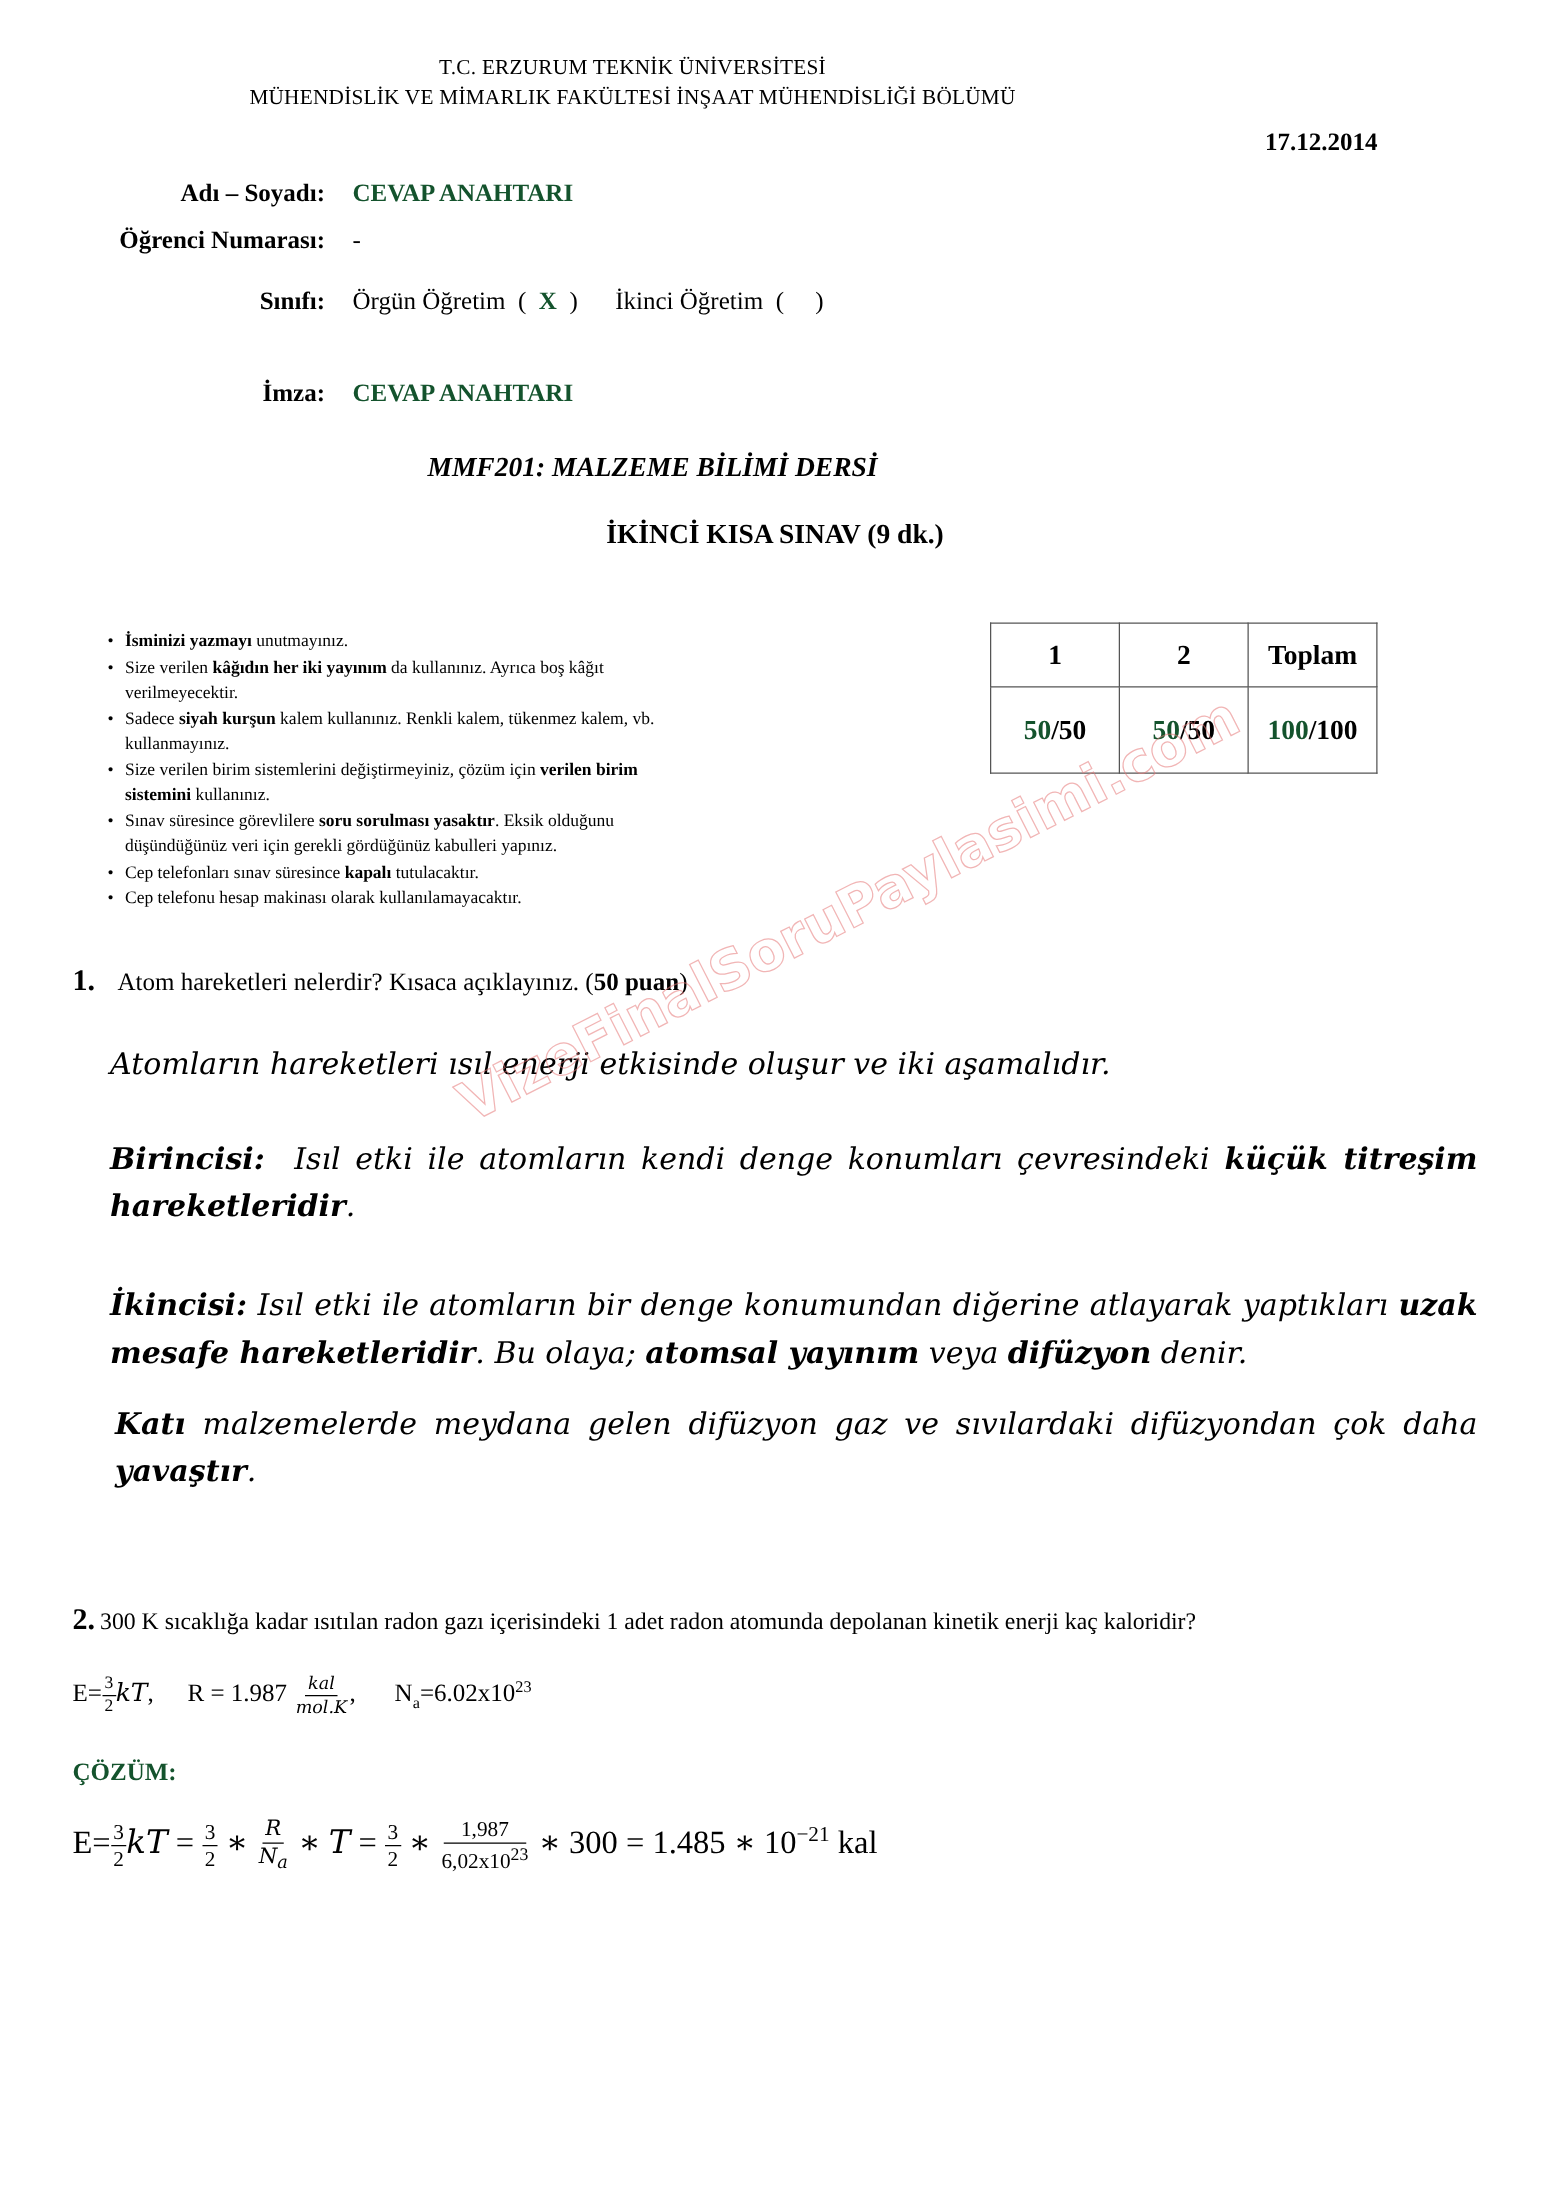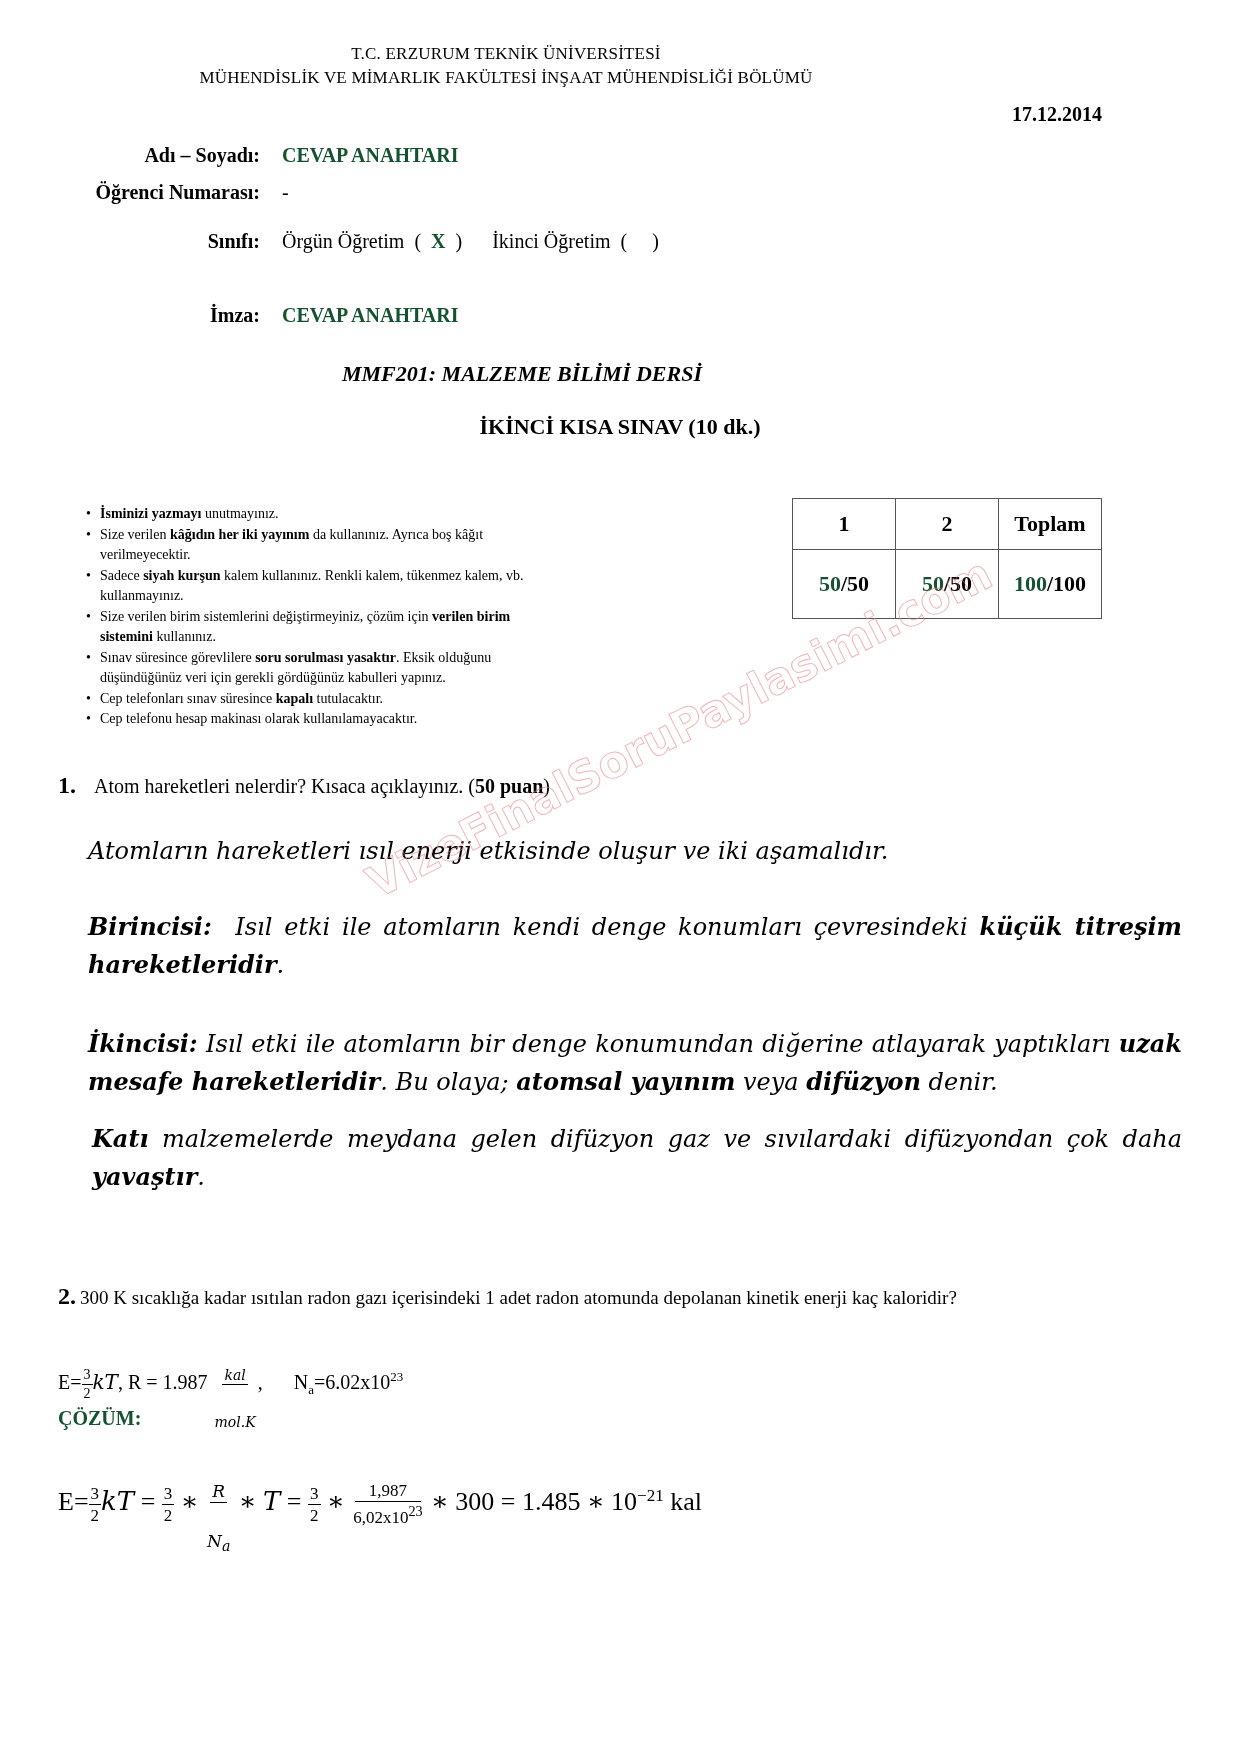--- a/index.html
+++ b/index.html
@@ -33,21 +33,21 @@
   .answer { font-family: "DejaVu Serif", serif; font-style: italic; font-size: 24px; line-height: 38px; text-align: justify; text-align-last: left; }
   .answer b { font-weight: bold; }
 
   .watermark { left: 370px; top: 860px; font-size: 44px; font-weight: bold; font-family: "DejaVu Sans", sans-serif;
                color: transparent; -webkit-text-stroke: 1px rgba(230,120,120,0.55); transform: rotate(-27deg); transform-origin: left center; white-space: nowrap; }
 
   .formula { font-size: 20px; }
   .frac { display: inline-flex; flex-direction: column; align-items: center; vertical-align: middle; line-height: 1; }
   .frac .num { border-bottom: 1.3px solid #000; padding: 0 2px 2px; }
   .frac .den { padding: 2px 2px 0; }
-  .m { font-family: "DejaVu Serif", serif; font-style: italic; margin-top: 28px; }
+  .m { font-family: "DejaVu Serif", serif; font-style: italic; }
   .solution { font-size: 26px; }
   .solution .frac { font-size: 17px; }
 </style>
 </head>
 <body>
 
 <div class="abs uni" style="top:42px">T.C. ERZURUM TEKNİK ÜNİVERSİTESİ</div>
 <div class="abs uni" style="top:66px">MÜHENDİSLİK VE MİMARLIK FAKÜLTESİ İNŞAAT MÜHENDİSLİĞİ BÖLÜMÜ</div>
 <div class="abs date">17.12.2014</div>
 
@@ -57,21 +57,21 @@
 <div class="abs field-label" style="left:0; top:181px">Öğrenci Numarası:</div>
 <div class="abs field-value" style="left:282px; top:181px">-</div>
 
 <div class="abs field-label" style="left:0; top:230px">Sınıfı:</div>
 <div class="abs field-value" style="left:282px; top:230px; white-space:pre"><span>Örgün Öğretim</span>  (  <span class="red bold">X</span>  )      <span>İkinci Öğretim</span>  (  <span></span>   )</div>
 
 <div class="abs field-label" style="left:0; top:304px">İmza:</div>
 <div class="abs field-value red bold" style="left:282px; top:304px">CEVAP ANAHTARI</div>
 
 <div class="abs course" style="top:361px">MMF201: MALZEME BİLİMİ DERSİ</div>
-<div class="abs exam" style="top:414px">İKİNCİ KISA SINAV (10 dk.)</div>
+<div class="abs exam" style="top:414px">İKİNCİ KISA SINAV (9 dk.)</div>
 
 <ul class="abs rules">
   <li><span></span><b>İsminizi yazmayı</b><span> unutmayınız.</span></li>
   <li><span>Size verilen </span><b>kâğıdın her iki yayınım</b><span> da kullanınız. Ayrıca boş kâğıt verilmeyecektir.</span></li>
   <li><span>Sadece </span><b>siyah kurşun</b><span> kalem kullanınız. Renkli kalem, tükenmez kalem, vb. kullanmayınız.</span></li>
   <li><span>Size verilen birim sistemlerini değiştirmeyiniz, çözüm için </span><b>verilen birim sistemini</b><span> kullanınız.</span></li>
   <li><span>Sınav süresince görevlilere </span><b>soru sorulması yasaktır</b><span>. Eksik olduğunu düşündüğünüz veri için gerekli gördüğünüz kabulleri yapınız.</span></li>
   <li><span>Cep telefonları sınav süresince </span><b>kapalı</b><span> tutulacaktır.</span></li>
   <li><span>Cep telefonu hesap makinası olarak kullanılamayacaktır.</span><b></b><span></span></li>
 </ul>
@@ -109,21 +109,21 @@
 <div class="abs" style="left:58px; top:1283px; white-space:nowrap">
   <span class="qnum">2.</span>
   <span style="font-size:19px">300 K sıcaklığa kadar ısıtılan radon gazı içerisindeki 1 adet radon atomunda depolanan kinetik enerji kaç kaloridir?</span>
 </div>
 
 <div class="abs formula" style="left:58px; top:1340px; white-space:nowrap">
   <span>E=</span><span class="frac" style="font-size:14px">
       <span class="num">3</span>
       <span class="den">2</span>
     </span><span class="m">kT</span><span>,</span>
-  <span style="">R = 1.987</span>
+  <span style="margin-left:22px">R = 1.987</span>
   <span class="frac" style="font-size:14px">
       <span class="num m">kal</span>
       <span class="den m">mol.K</span>
     </span><span>,</span>
   <span style="margin-left:26px">N</span><sub style="font-size:13px">a</sub><span>=6.02x10</span><sup style="font-size:13px">23</sup>
 </div>
 
 <div class="abs red bold" style="left:58px; top:1407px; font-size:20px">ÇÖZÜM:</div>
 
 <div class="abs solution" style="left:58px; top:1455px; white-space:nowrap">

